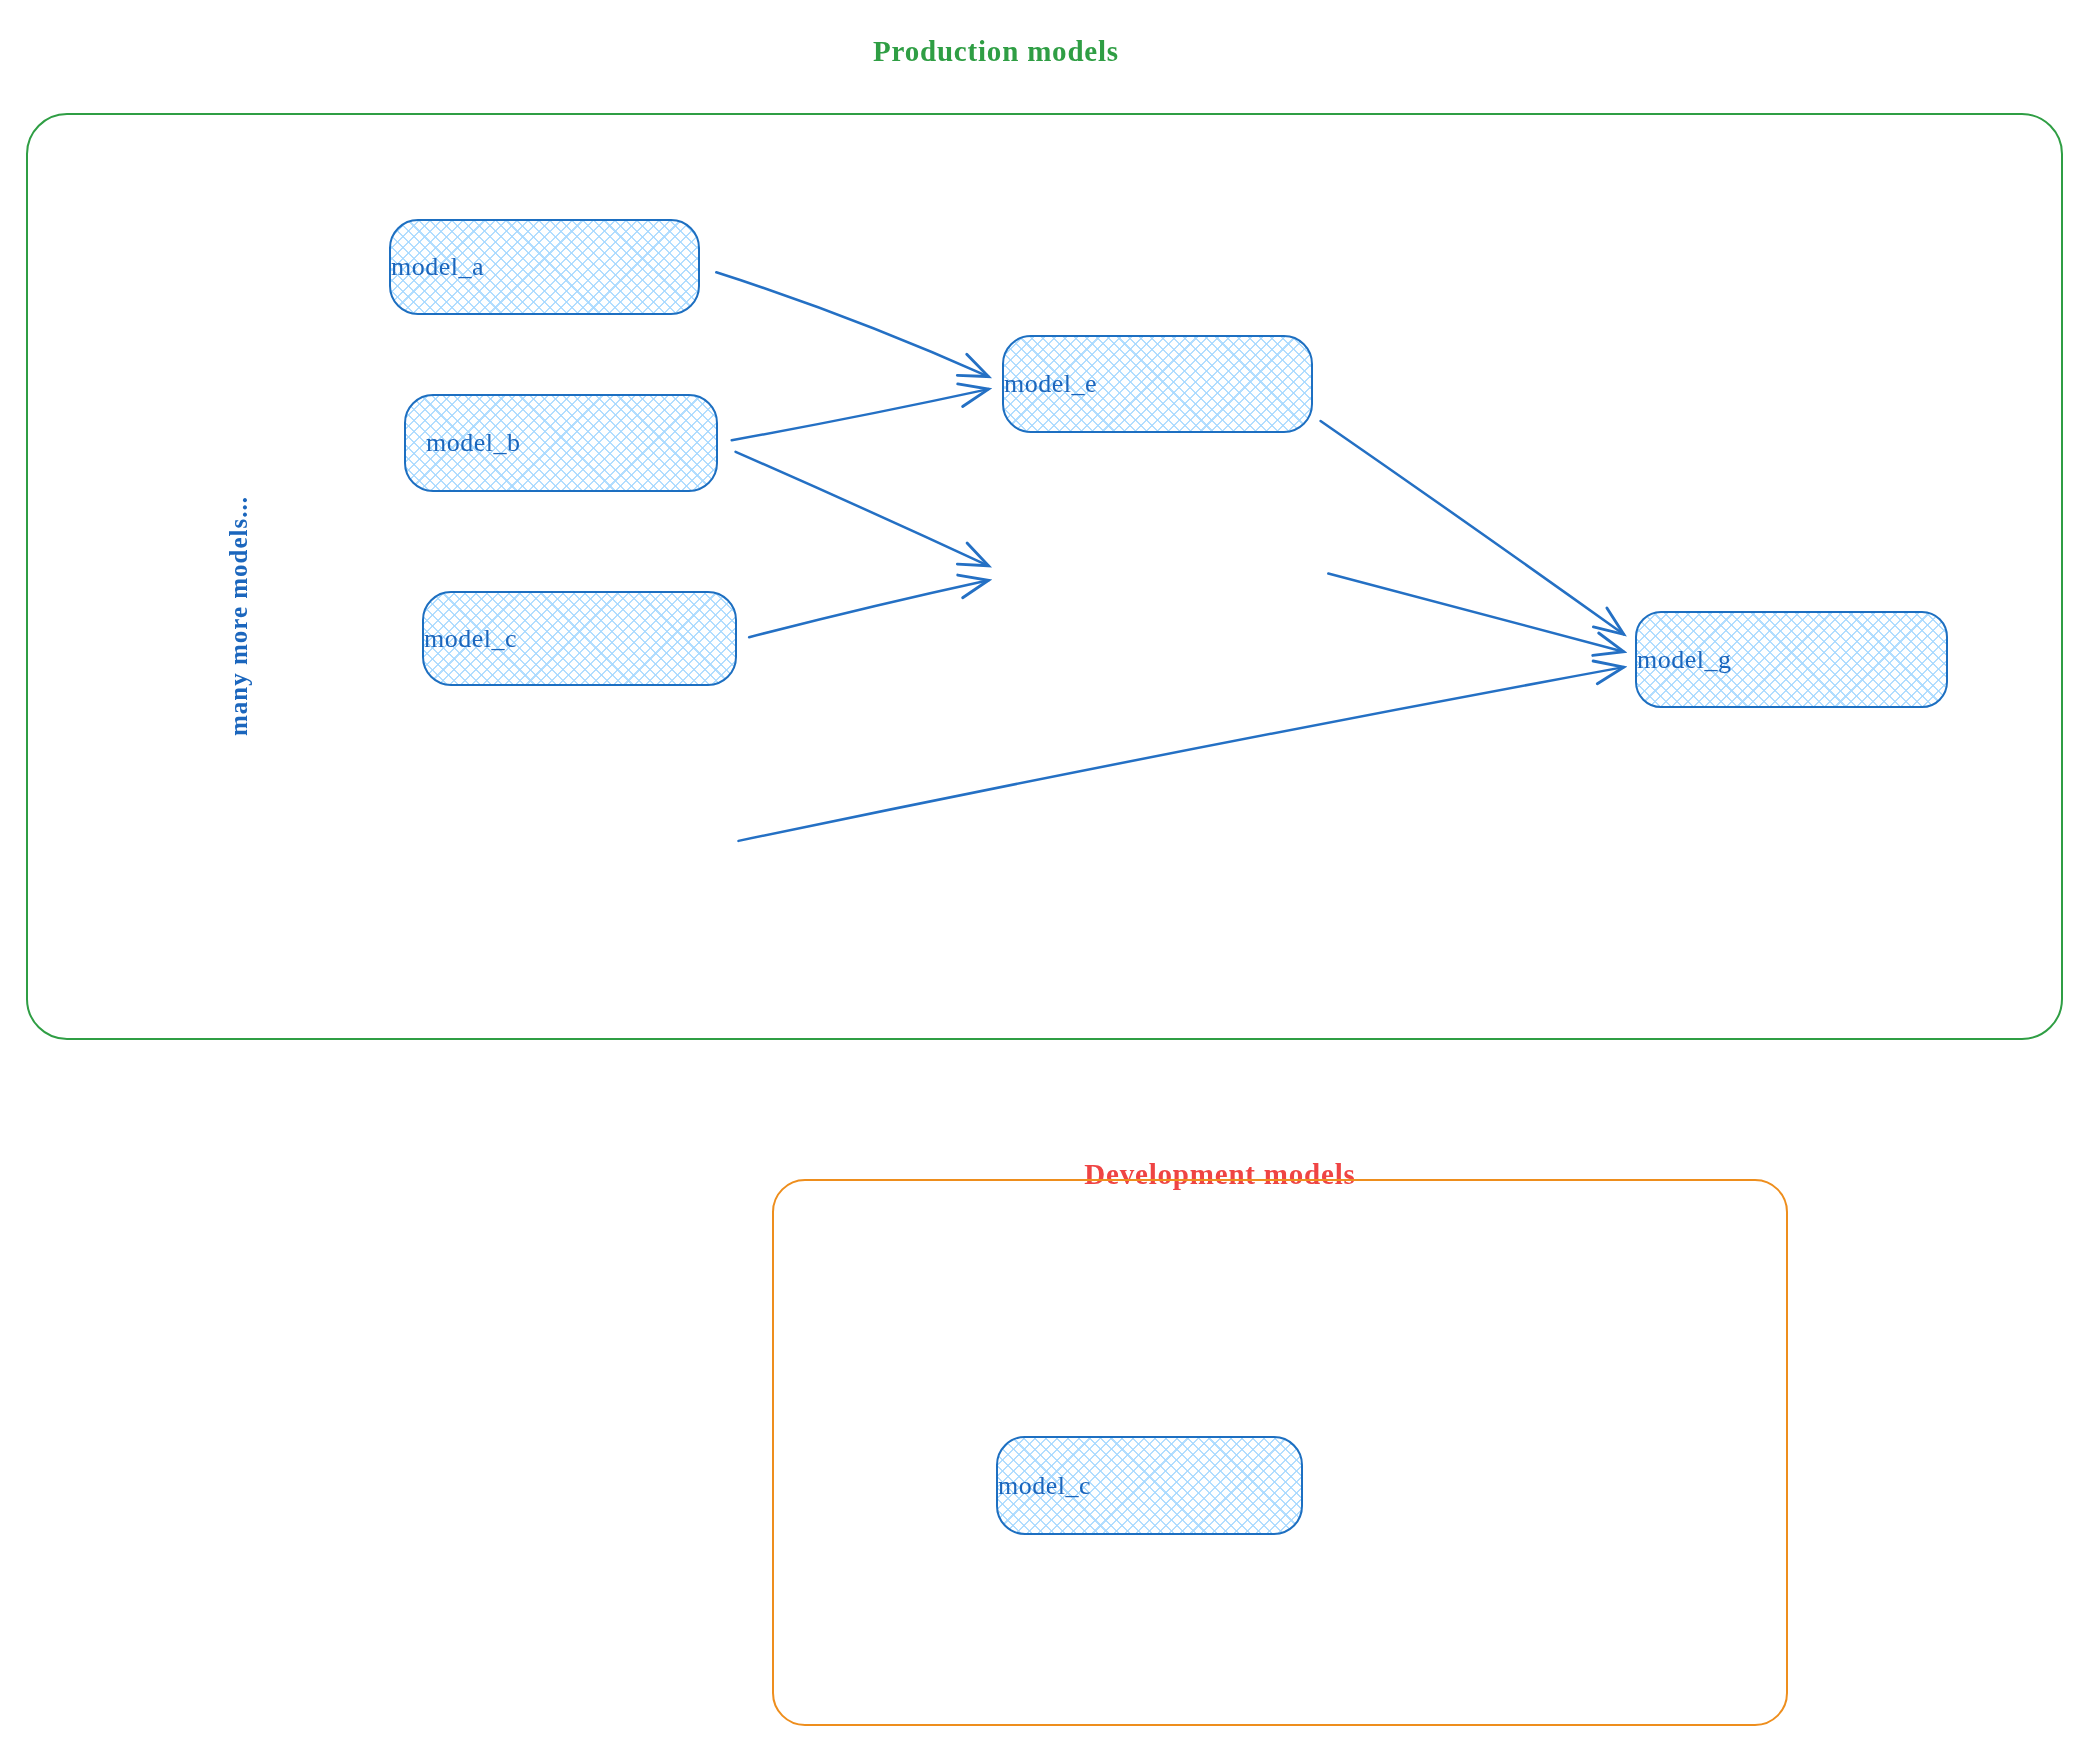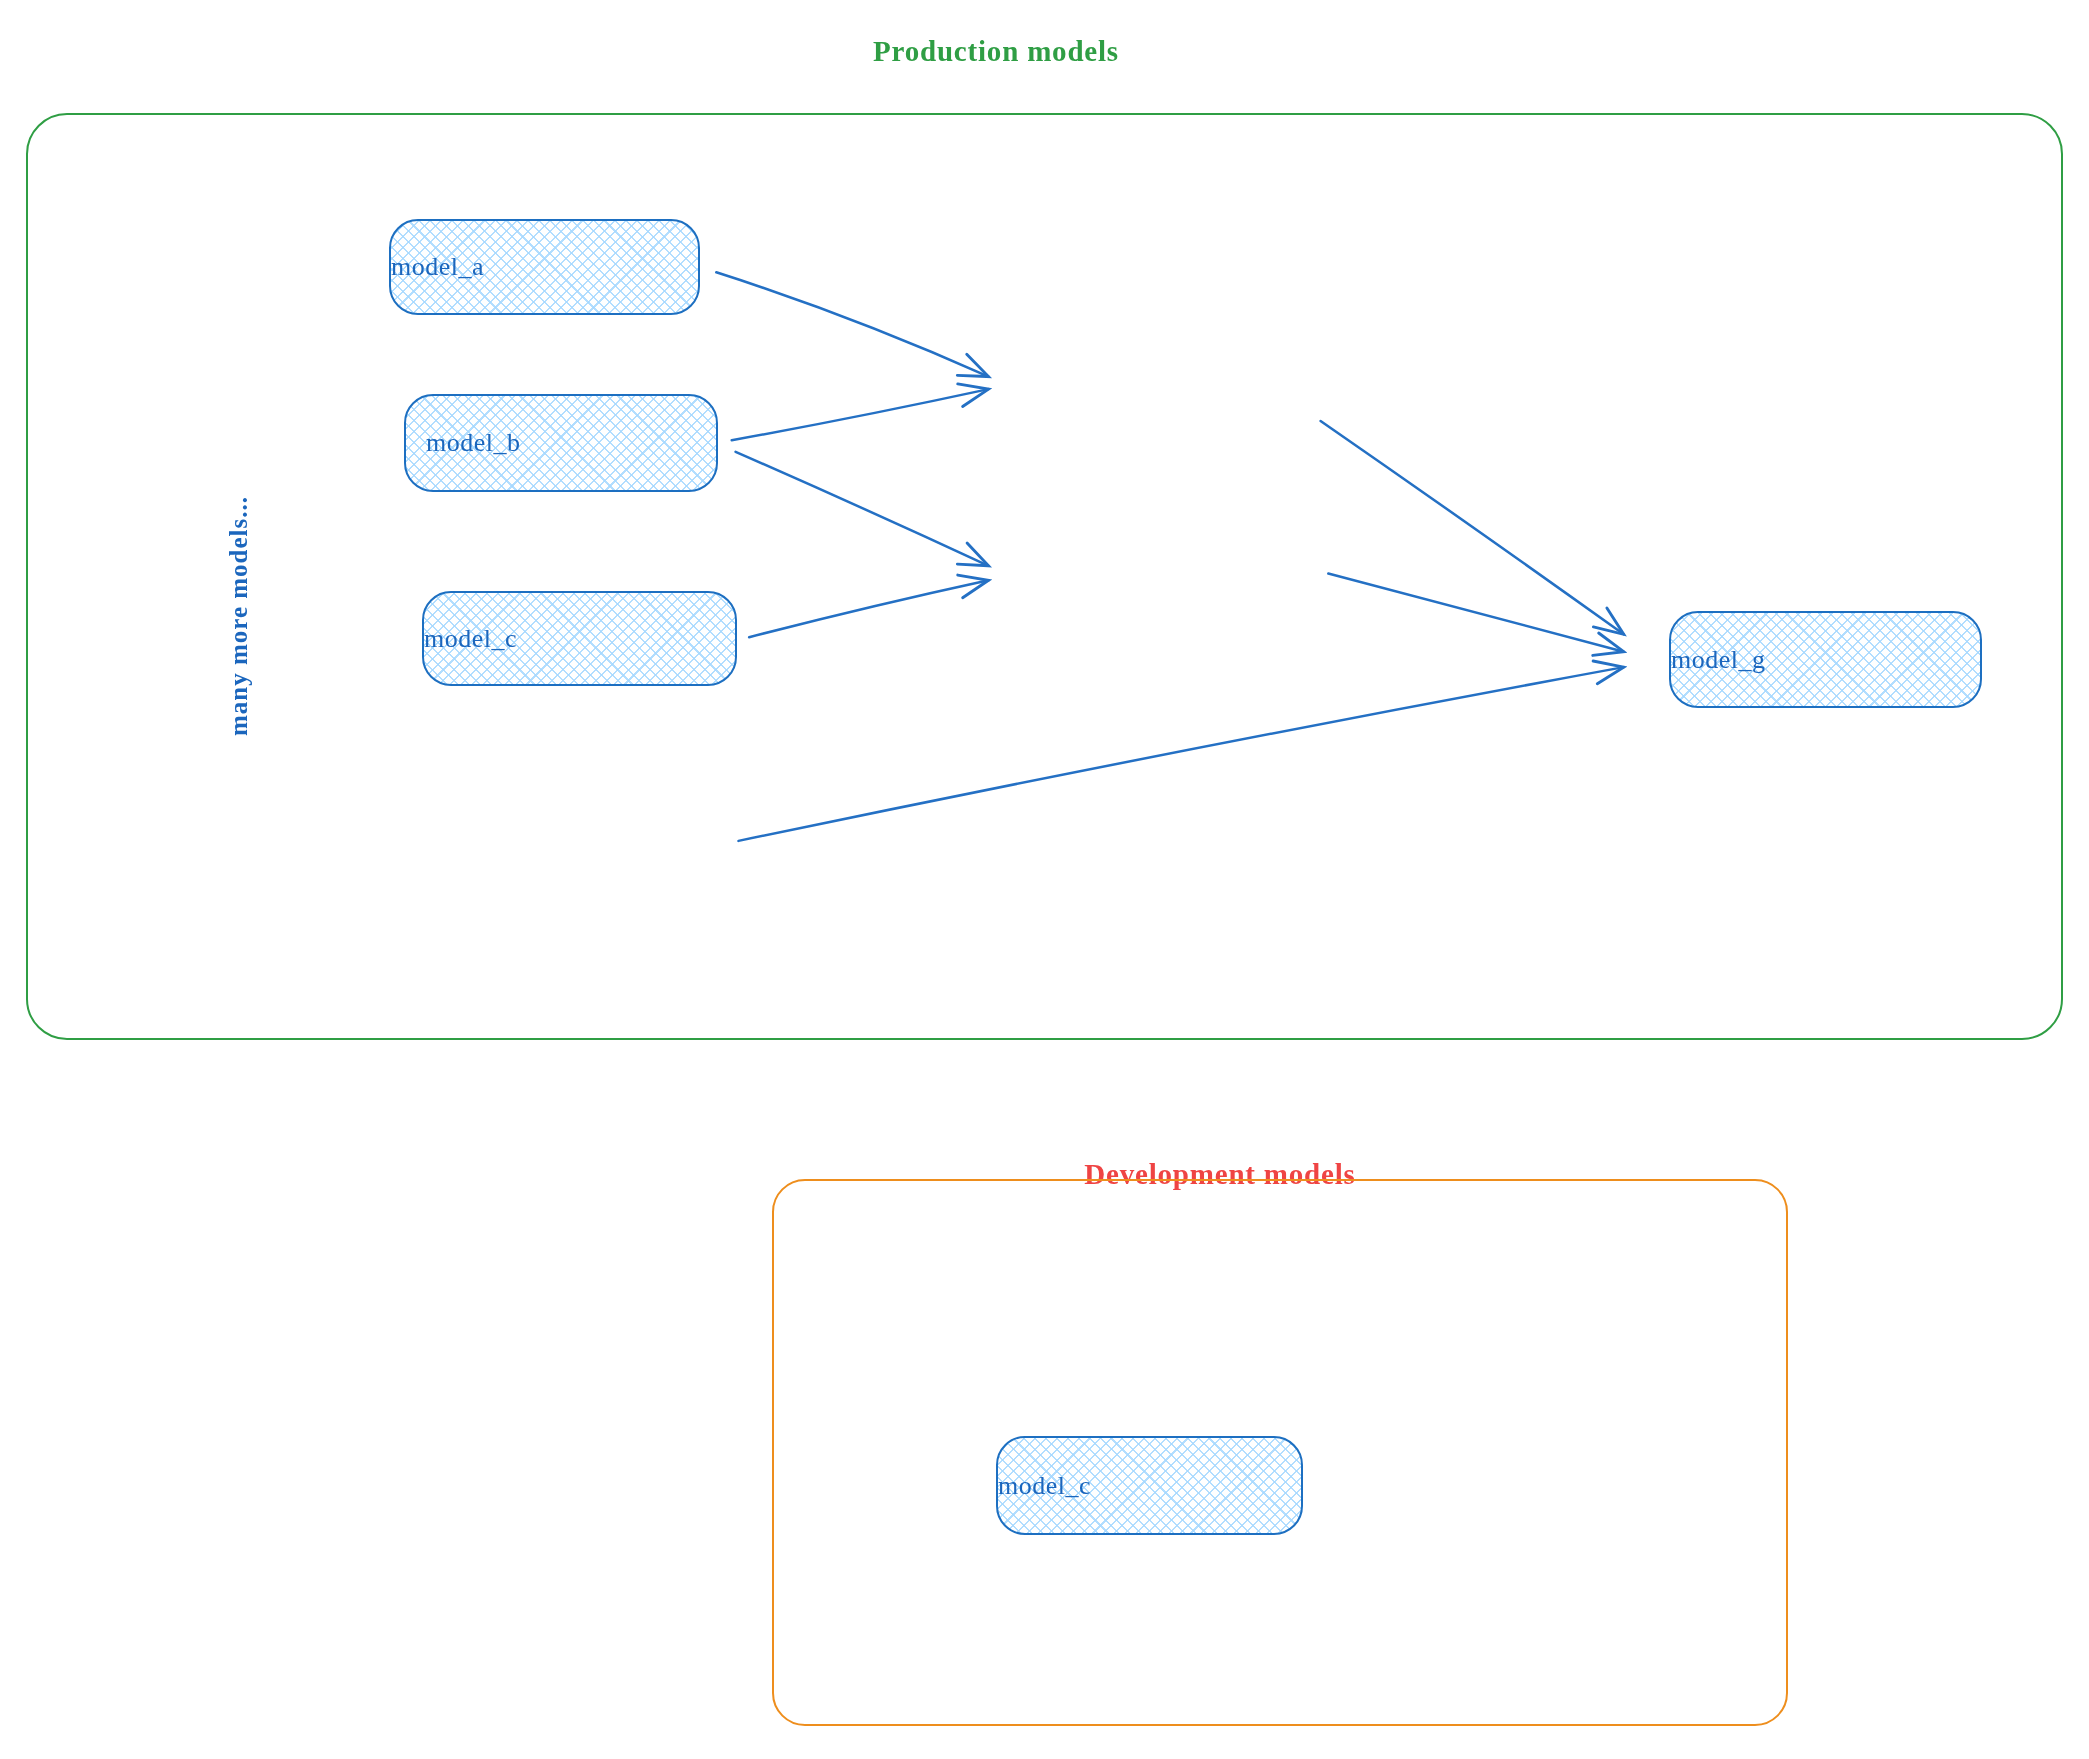--- a/index.html
+++ b/index.html
@@ -70,21 +70,21 @@
     font-weight: 500;
     letter-spacing: 0.5px;
     white-space: nowrap;
   }
   .node.model-a { left: 389px;  top: 219px;  width: 311px; height: 96px; }
   .node.model-b { left: 404px;  top: 394px;  width: 314px; height: 98px; padding-left: 20px; }
   .node.model-c { left: 422px;  top: 591px;  width: 315px; height: 95px; }
   .node.model-d { left: 415px;  top: 792px;  width: 316px; height: 97px; }
   .node.model-e { left: 1002px; top: 335px;  width: 311px; height: 98px; }
   .node.model-f { left: 1001px; top: 524px;  width: 314px; height: 97px; }
-  .node.model-g { left: 1669px; top: 611px;  width: 313px; height: 97px; }
+  .node.model-g { left: 1635px; top: 611px;  width: 313px; height: 97px; border-radius: 26px; }
   .node.model-c-dev { left: 996px; top: 1436px; width: 307px; height: 99px; }
   
   .side-note {
     position: absolute;
     left: 239px; top: 616px;
     transform: translate(-50%, -50%) rotate(-90deg);
     transform-origin: center center;
     color: #1b66bd;
     font-size: 25px;
     font-weight: 600;
@@ -132,20 +132,23 @@
 
   <div class="node model-a">
     <span class="node-label">model_a</span>
   </div>
   <div class="node model-b">
     <span class="node-label">model_b</span>
   </div>
   <div class="node model-c">
     <span class="node-label">model_c</span>
   </div>
+  <div class="node model-e">
+    <span class="node-label">model_e</span>
+  </div>
   <div class="node model-g">
     <span class="node-label">model_g</span>
   </div>
 
   <div class="group-title development">Development models</div>
 
   <div class="group-frame development"></div>
 
   <div class="node model-c-dev">
     <span class="node-label">model_c</span>

